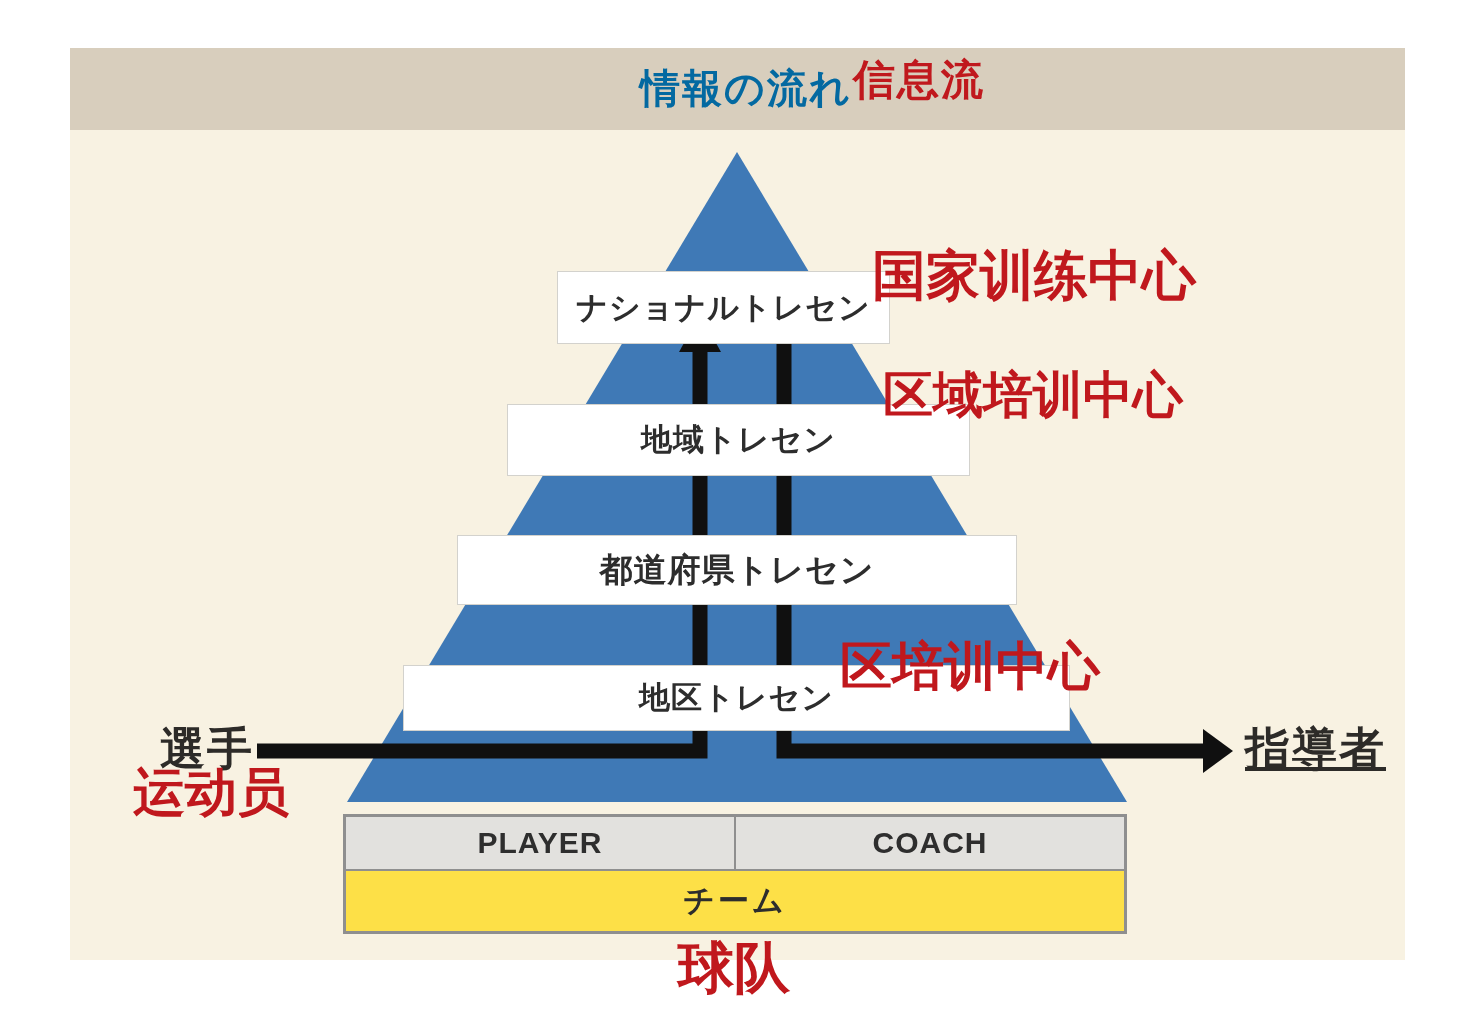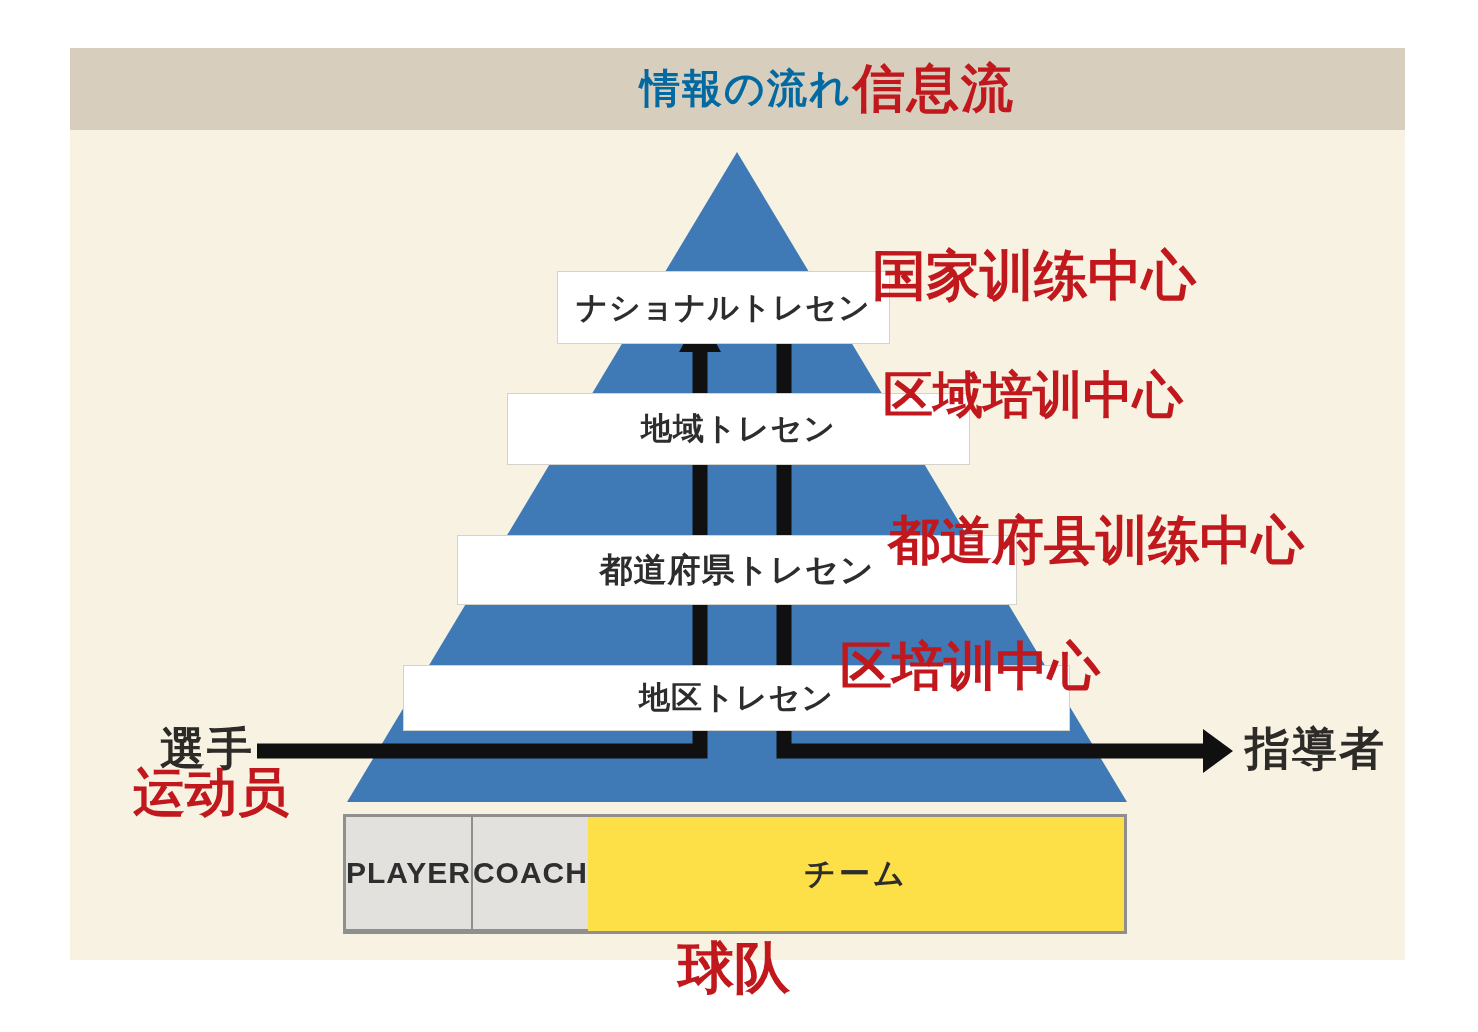--- a/index.html
+++ b/index.html
@@ -5,50 +5,50 @@
   html,body{margin:0;padding:0;background:#ffffff;}
   body{font-family:"Liberation Sans","DejaVu Sans",sans-serif;}
   #stage{position:relative;width:1478px;height:1032px;background:#ffffff;overflow:hidden;}
 
   .panel{position:absolute;left:70px;top:48px;width:1335px;height:912px;
          background:var(--panel-bg,#f8f2e2);}
   .header-bar{position:absolute;left:70px;top:48px;width:1335px;height:82px;
          background:var(--header-bg,#d8cebd);}
   .header-jp{position:absolute;left:640px;top:68px;font-size:40px;font-weight:bold;
          color:#0369a1;letter-spacing:2px;line-height:1;}
-  .header-cn{position:absolute;left:853px;top:62px;font-size:52px;font-weight:bold;
-         color:var(--annotation-red,#c0181d);line-height:1;letter-spacing:2px;}
+  .header-cn{position:absolute;left:853px;top:62px;font-size:42px;font-weight:bold;
+         color:var(--annotation-red,#c0181d);line-height:1;letter-spacing:2px;font-family:Liberation Mono, monospace;}
 
   svg.graphic{position:absolute;left:0;top:0;width:1478px;height:1032px;pointer-events:none;}
 
   .level-box{position:absolute;background:#ffffff;border:1px solid #d3d2cd;
          display:flex;align-items:center;justify-content:center;
          font-weight:bold;color:#2d2d2d;letter-spacing:1px;box-sizing:border-box;margin-top:26px;}
   .lv1{left:557px;top:245px;width:333px;height:73px;font-size:31px;}
-  .lv2{left:507px;top:367px;width:463px;height:72px;font-size:31px;}
+  .lv2{left:507px;top:378px;width:463px;height:72px;font-size:31px;}
   .lv3{left:457px;top:509px;width:560px;height:70px;font-size:33px;}
   .lv4{left:403px;top:639px;width:667px;height:66px;font-size:31px;}
 
   .cn-note{position:absolute;font-weight:bold;color:var(--annotation-red,#c0181d);
          line-height:1;white-space:nowrap;}
   .cn1{left:872px;top:248px;font-size:54px;}
   .cn2{left:852px;top:370px;font-size:50px;margin-left:31px;}
   .cn3{left:888px;top:514px;font-size:52px;}
   .cn4{left:840px;top:640px;font-size:52px;}
 
   .side-label{position:absolute;font-weight:bold;color:#2d2b28;line-height:1;white-space:nowrap;}
   .player-jp{left:160px;top:726px;font-size:45px;letter-spacing:2px;}
-  .coach-jp{left:1245px;top:726px;font-size:45px;letter-spacing:2px;}
+  .coach-jp{left:1245px;top:726px;font-size:45px;letter-spacing:2px;text-decoration:underline;}
   .player-cn{position:absolute;left:133px;top:766px;font-size:52px;font-weight:bold;
          color:var(--annotation-red,#c0181d);line-height:1;white-space:nowrap;}
   .team-cn{position:absolute;left:678px;top:940px;font-size:56px;font-weight:bold;
          color:var(--annotation-red,#c0181d);line-height:1;white-space:nowrap;}
 
   .base-table{position:absolute;left:343px;top:814px;width:784px;height:120px;
-         border:3px solid #8f8f8f;box-sizing:border-box;display:flex;flex-direction:row;}
+         border:3px solid #8f8f8f;box-sizing:border-box;display:flex;flex-direction:column;}
   .bt-row1{display:flex;flex:0 0 52px;background:#e2e1de;border-bottom:2px solid #8f8f8f;}
   .bt-cell{flex:1 1 0;display:flex;align-items:center;justify-content:center;
          font-size:30px;font-weight:bold;color:#2e2e2e;letter-spacing:1px;}
   .bt-cell-left{border-right:2px solid #8f8f8f;}
   .bt-row2{flex:1 1 auto;background:#fde047;display:flex;align-items:center;justify-content:center;
          font-size:31px;font-weight:bold;color:#2d2d2d;letter-spacing:3px;}
 </style>
 </head>
 <body>
 
@@ -78,21 +78,20 @@
   </div>
   <div class="level-box lv3">
     <span>都道府県トレセン</span>
   </div>
   <div class="level-box lv4">
     <span>地区トレセン</span>
   </div>
 
   <div class="cn-note cn1">国家训练中心</div>
   <div class="cn-note cn2">区域培训中心</div>
-  <div class="cn-note cn3">都道府县训练中心</div>
   <div class="cn-note cn4">区培训中心</div>
 
   <div class="side-label player-jp">選手</div>
   <div class="player-cn">运动员</div>
   <div class="side-label coach-jp">指導者</div>
 
   <div class="base-table">
     <div class="bt-row1">
       <div class="bt-cell bt-cell-left">PLAYER</div>
       <div class="bt-cell">COACH</div>

